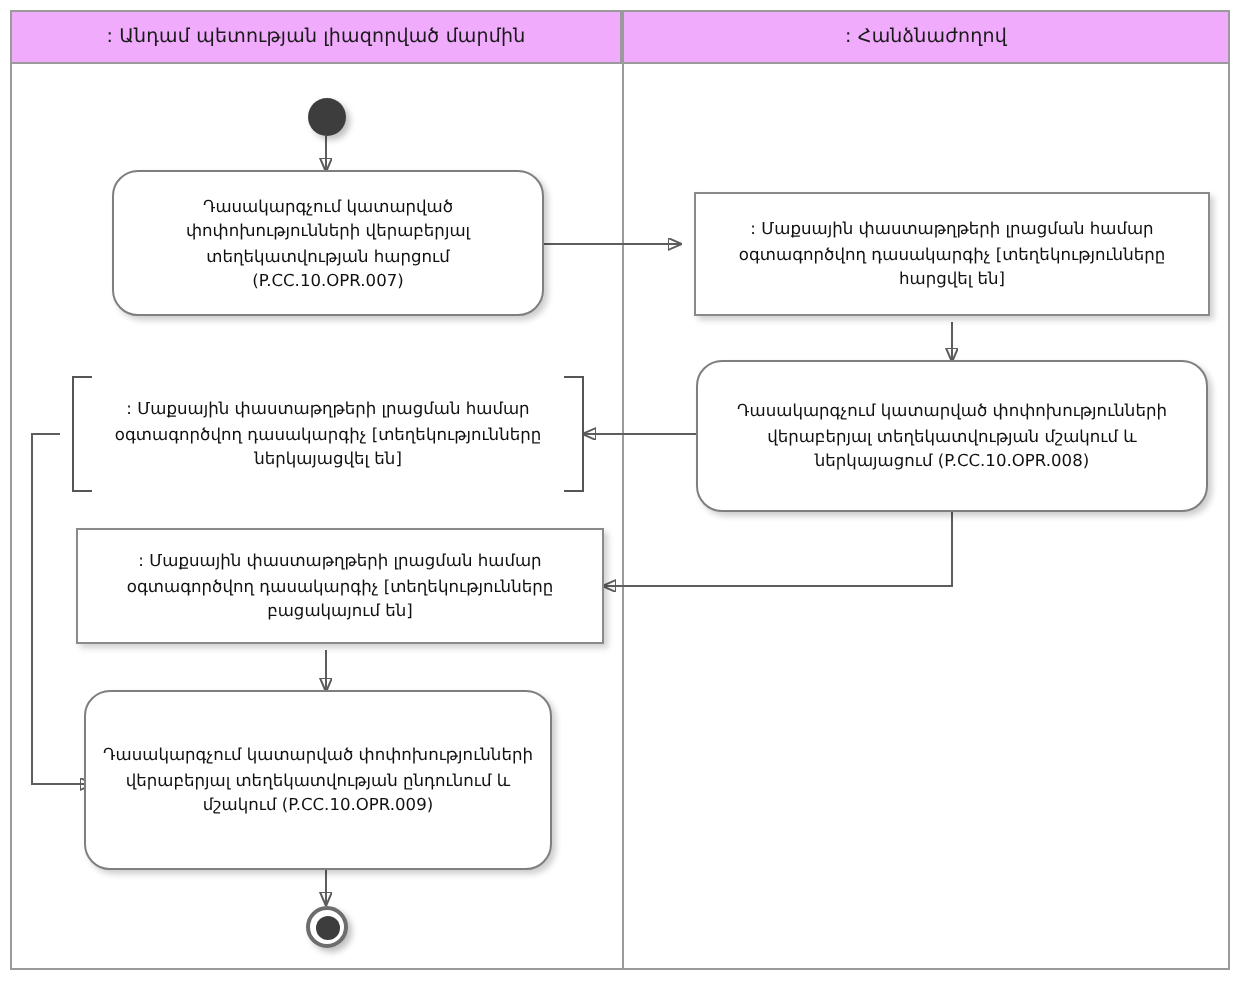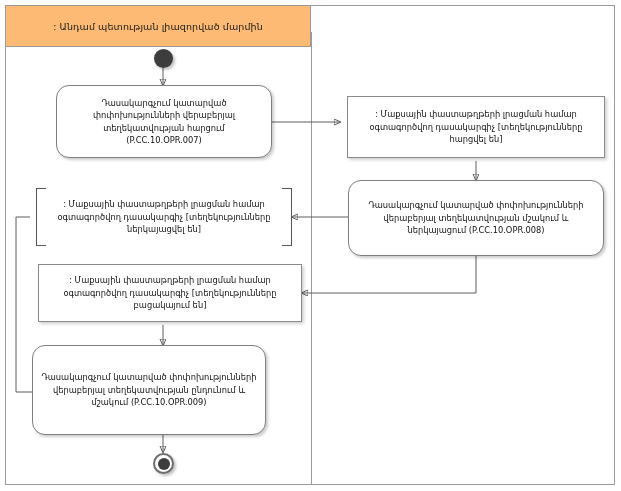--- a/index.html
+++ b/index.html
@@ -27,25 +27,25 @@
     height: 480px;
     border: 1px solid #9a9a9a;
     box-sizing: border-box;
     background: #fff;
   }
 
   
   .lane-head {
     position: absolute;
     top: 5px;
-    height: 42px;
+    height: 27px;
     border: 1px solid #9a9a9a;
     border-bottom: 1px solid #9a9a9a;
     box-sizing: border-box;
-    background: #fdba74;
+    background: #f0abfc;
     display: flex;
     align-items: center;
     justify-content: center;
     font-size: 9.5px;
     color: #1a1a1a;
     letter-spacing: .1px;
   }
   .lane-head.left  { left: 5px;   width: 306px; }
   .lane-head.right { left: 311px; width: 304px; }
 
@@ -155,20 +155,23 @@
 <body>
 
 <div id="canvas">
 
   <div class="frame"></div>
 
   <div class="lane-head left">
     <span>: Անդամ պետության լիազորված մարմին</span>
   </div>
 
+  <div class="lane-head right">
+    <span>: Հանձնաժողով</span>
+  </div>
 
   <div class="lane-divider"></div>
 
   <svg class="edge-svg" viewBox="0 0 621 491" xmlns="http://www.w3.org/2000/svg">
     <defs>
       <marker id="arrow" markerWidth="7" markerHeight="7" refX="6" refY="3" orient="auto" markerUnits="strokeWidth">
         <path d="M0,0 L7,3 L0,6 z" fill="#5d5d5d" stroke="none"></path>
       </marker>
     </defs>
 
@@ -206,17 +209,17 @@
   </div>
 
   <div class="node object-node bracketed" style="left:36px; top:188px; width:256px; height:58px;">
     <span class="node-text">: Մաքսային փաստաթղթերի լրացման համար օգտագործվող դասակարգիչ [տեղեկությունները ներկայացվել են]</span>
   </div>
 
   <div class="node object-node" style="left:38px; top:264px; width:264px; height:58px;">
     <span class="node-text">: Մաքսային փաստաթղթերի լրացման համար օգտագործվող դասակարգիչ [տեղեկությունները բացակայում են]</span>
   </div>
 
-  <div class="node activity" style="left:32px; top:345px; width:234px; height:90px;">
+  <div class="node activity" style="left:42px; top:345px; width:234px; height:90px;">
     <span class="node-text">Դասակարգչում կատարված փոփոխությունների վերաբերյալ տեղեկատվության ընդունում և մշակում (P.CC.10.OPR.009)</span>
   </div>
 
 </div>
 
 </body></html>

